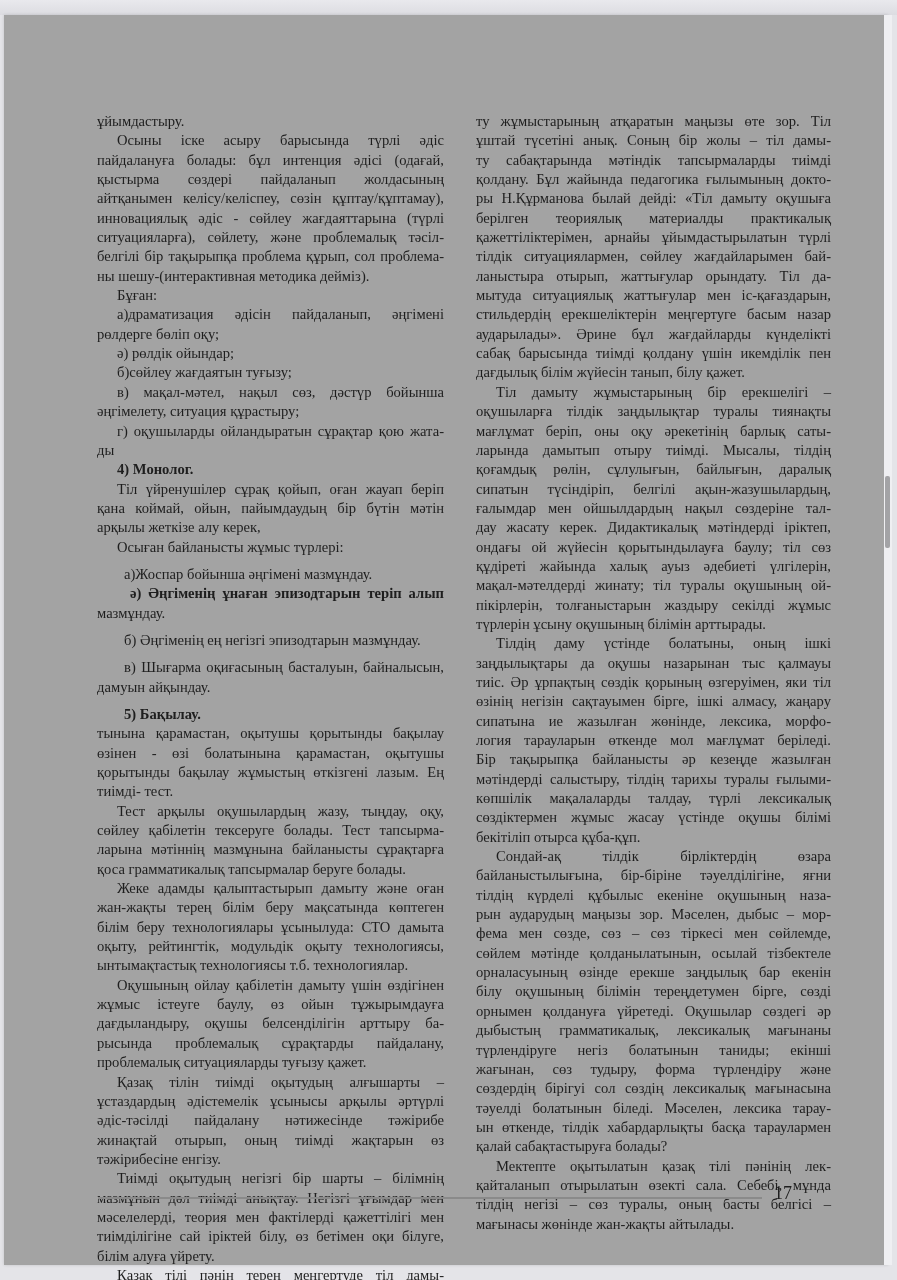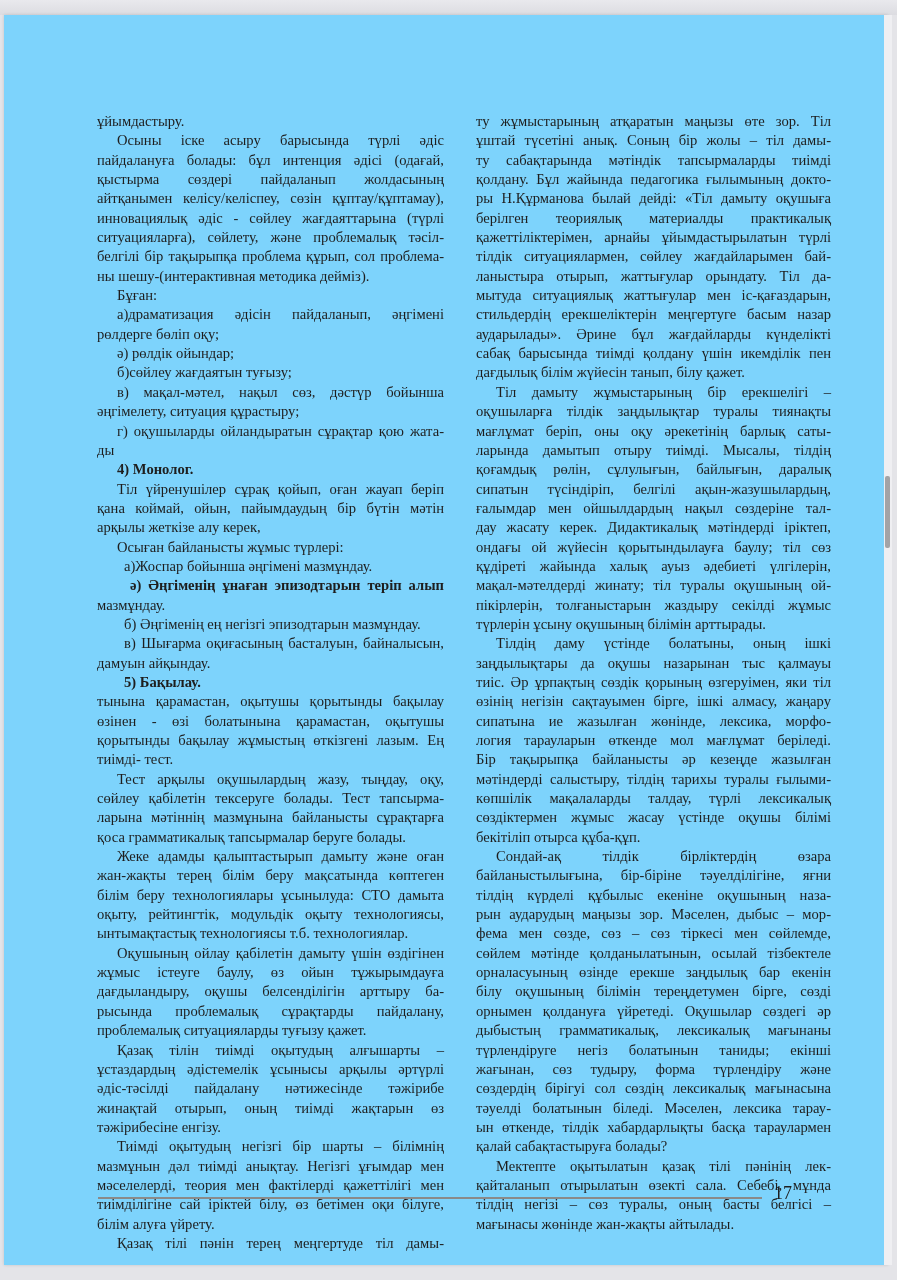--- a/index.html
+++ b/index.html
@@ -9,38 +9,38 @@
     position: relative;
     font-family: "Liberation Serif", "DejaVu Serif", serif;
     color: #1e1e1e;
   }
   .topband {
     position: absolute; left: 0; top: 0; width: 897px; height: 15px;
     background: linear-gradient(#e9e9ed, #dcdce1);
   }
   .page {
     position: absolute; left: 4px; top: 15px; width: 884px; height: 1250px;
-    background: #7dd3fc;
+    background: #a3a3a3;
     box-shadow: 0 0 3px rgba(0,0,0,0.15);
   }
   .col {
     position: absolute; top: 97px;
     font-size: 14.6px;
     line-height: 19.35px;
   }
   .col.left { left: 93px; width: 347px; }
   .col.right { left: 472px; width: 355px; }
   .ln {
     display: block; white-space: nowrap;
     text-align: justify; text-align-last: justify;
     height: 19.35px; overflow: visible;
   }
   .ln.last { text-align-last: left; }
   .ln.ind1 { padding-left: 20px; }
-  .ln.ind2 { padding-left: 27px; }
+  .ln.ind2 { padding-left: 27px; margin-top: 8px; }
   .ln.ind3 { padding-left: 33px; font-weight: bold; }
   .ln.bold { font-weight: bold; }
   .footer-rule {
     position: absolute; left: 94px; top: 1182px; width: 664px; height: 2px;
     background: #8a8a8a;
   }
   .page-num {
     position: absolute; left: 770px; top: 1168px;
     font-size: 18px;
   }

